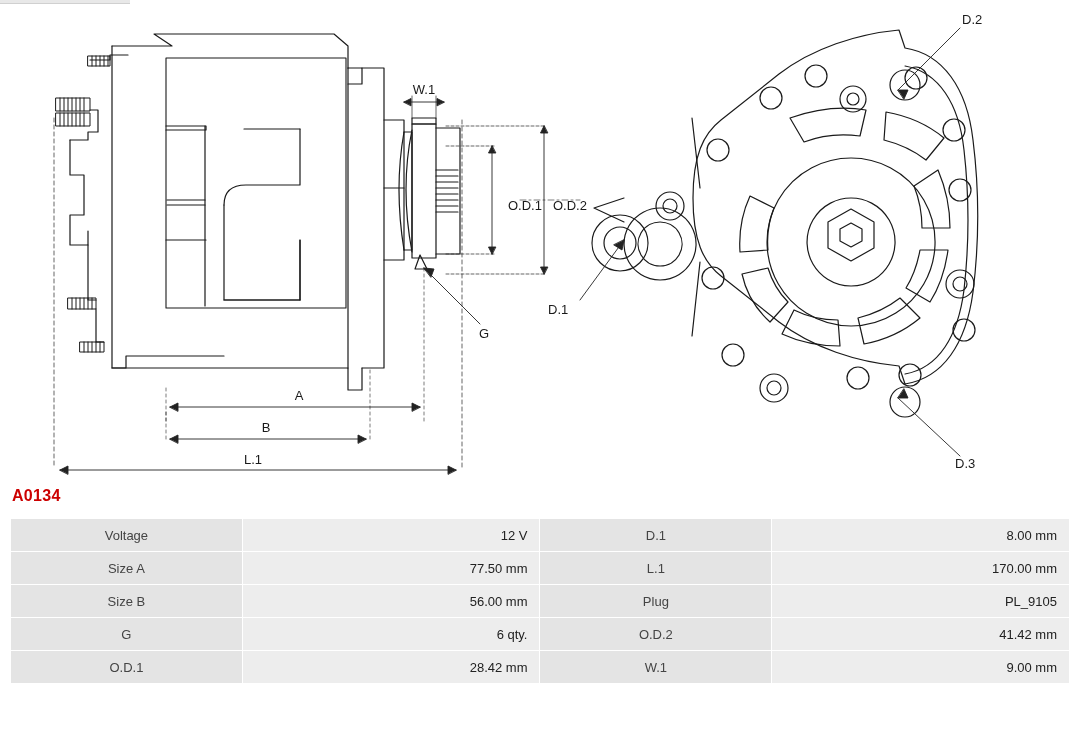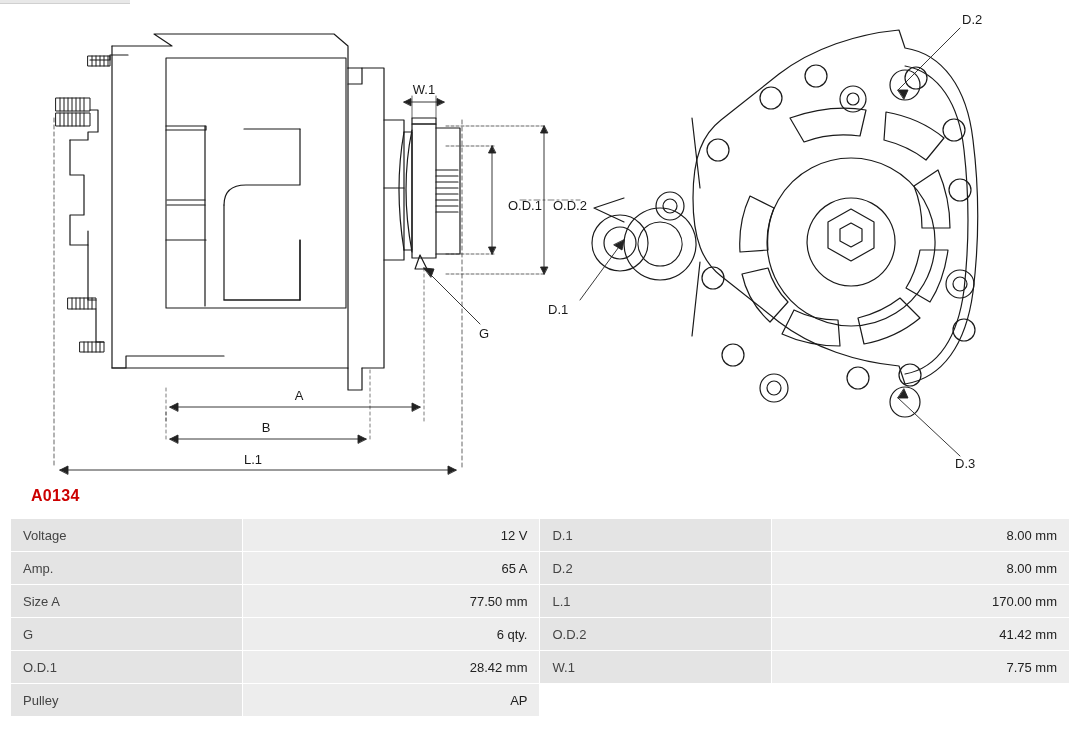--- a/index.html
+++ b/index.html
@@ -21,40 +21,39 @@
   #drawing {
     position: absolute; left: 0; top: 0; width: 1080px; height: 485px;
   }
   .part-number {
     position: absolute;
     left: 12px; top: 487px;
     color: #cc0000;
     font-size: 16px;
     font-weight: bold;
     letter-spacing: 0.3px;
-    margin-left: 19px;
   }
   #spec-table {
     position: absolute;
     left: 10px; top: 518px;
     width: 1060px;
     border-collapse: collapse;
     font-size: 13px;
     color: #333333;
   }
   #spec-table td {
     height: 33px;
     padding: 0 12px;
     border: 1px solid #ffffff;
     background: #e4e4e4;
     white-space: nowrap;
   }
   #spec-table td.label {
     width: 232px;
-    text-align: left;
+    text-align: center;
     color: #444444;
   }
   #spec-table td.value {
     width: 298px;
     text-align: right;
     background: #ededed;
     color: #222222;
   }
   #spec-table td.empty {
     background: #ffffff;
@@ -275,45 +274,39 @@
 
   <table id="spec-table">
     <tbody>
         <tr>
           <td class="label">Voltage</td>
           <td class="value">12 V</td>
           <td class="label">D.1</td>
           <td class="value">8.00 mm</td>
         </tr>
         <tr>
-          <td class="label">Amp.</td>
-          <td class="value">65 A</td>
-          <td class="label">D.2</td>
-          <td class="value">8.00 mm</td>
-        </tr>
-        <tr>
           <td class="label">Size A</td>
           <td class="value">77.50 mm</td>
           <td class="label">L.1</td>
           <td class="value">170.00 mm</td>
         </tr>
         <tr>
+          <td class="label">Size B</td>
+          <td class="value">56.00 mm</td>
+          <td class="label">Plug</td>
+          <td class="value">PL_9105</td>
+        </tr>
+        <tr>
           <td class="label">G</td>
           <td class="value">6 qty.</td>
           <td class="label">O.D.2</td>
           <td class="value">41.42 mm</td>
         </tr>
         <tr>
           <td class="label">O.D.1</td>
           <td class="value">28.42 mm</td>
           <td class="label">W.1</td>
-          <td class="value">7.75 mm</td>
-        </tr>
-        <tr>
-          <td class="label">Pulley</td>
-          <td class="value">AP</td>
-          <td class="empty"></td>
-          <td class="empty"></td>
+          <td class="value">9.00 mm</td>
         </tr>
       </tbody>
   </table>
 
 </div>
 
 </body></html>

